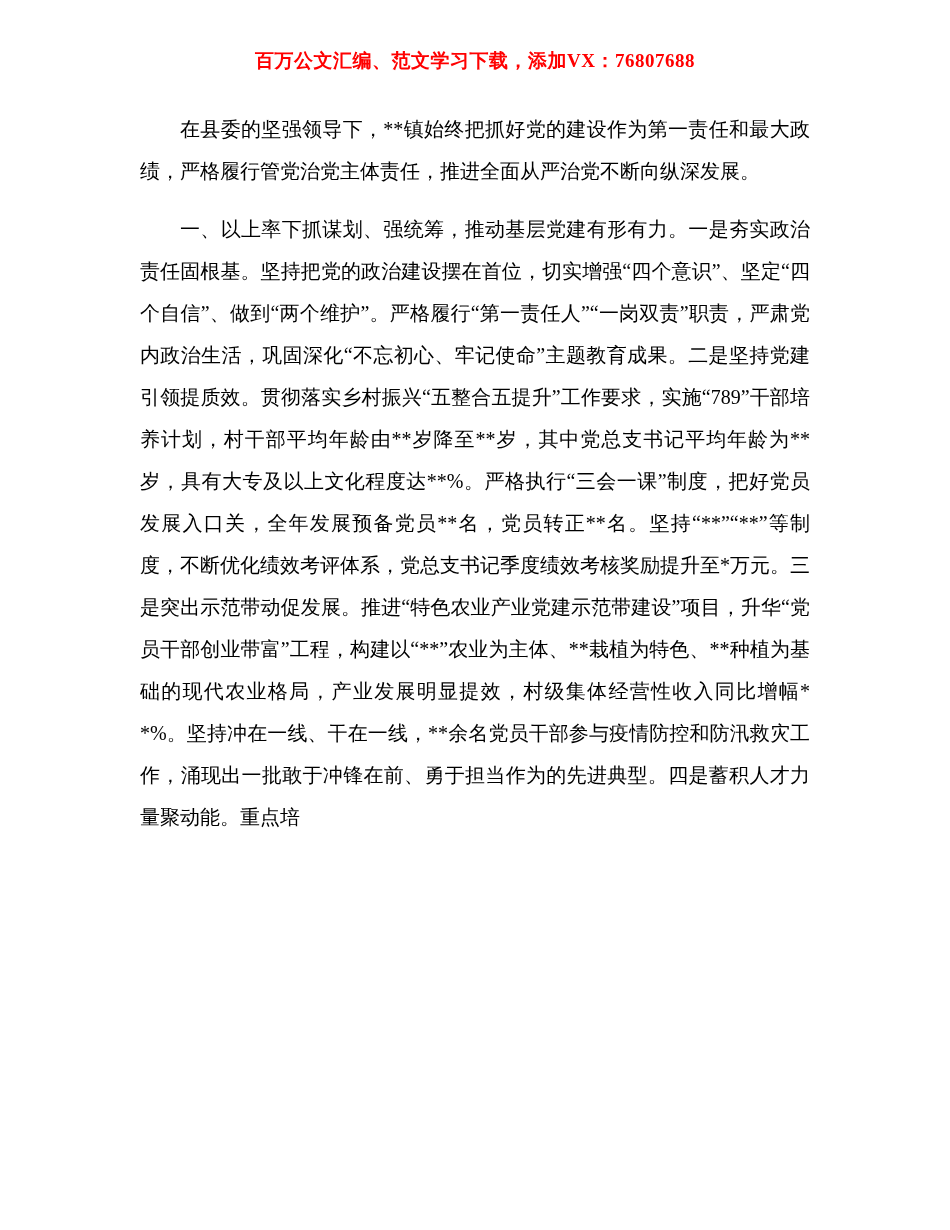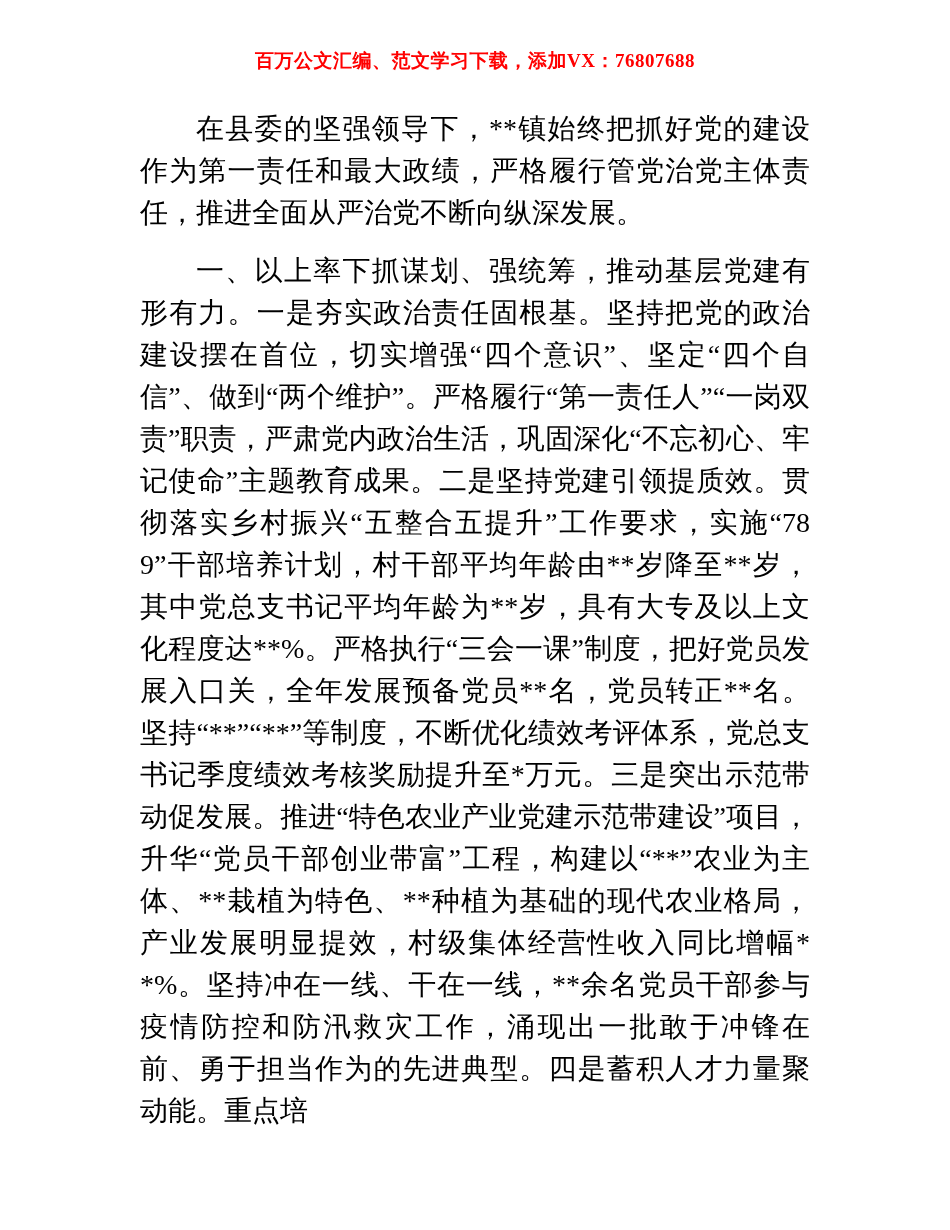--- a/index.html
+++ b/index.html
@@ -29,21 +29,21 @@
     margin: 0 0 34px 0;
   }
   .doc-title {
     font-size: 34px;
     font-weight: bold;
     text-align: center;
     line-height: 50px;
     margin: 0 0 58px 0;
   }
   .doc-body {
-    font-size: 28px;
+    font-size: 20px;
   }
   .paragraph {
     margin: 0 0 16px 0;
     line-height: 42px;
     text-align: justify;
     text-indent: 2em;
     word-break: break-all;
   }
   .run { font-weight: normal; }
   .run.bold { font-weight: normal; }

